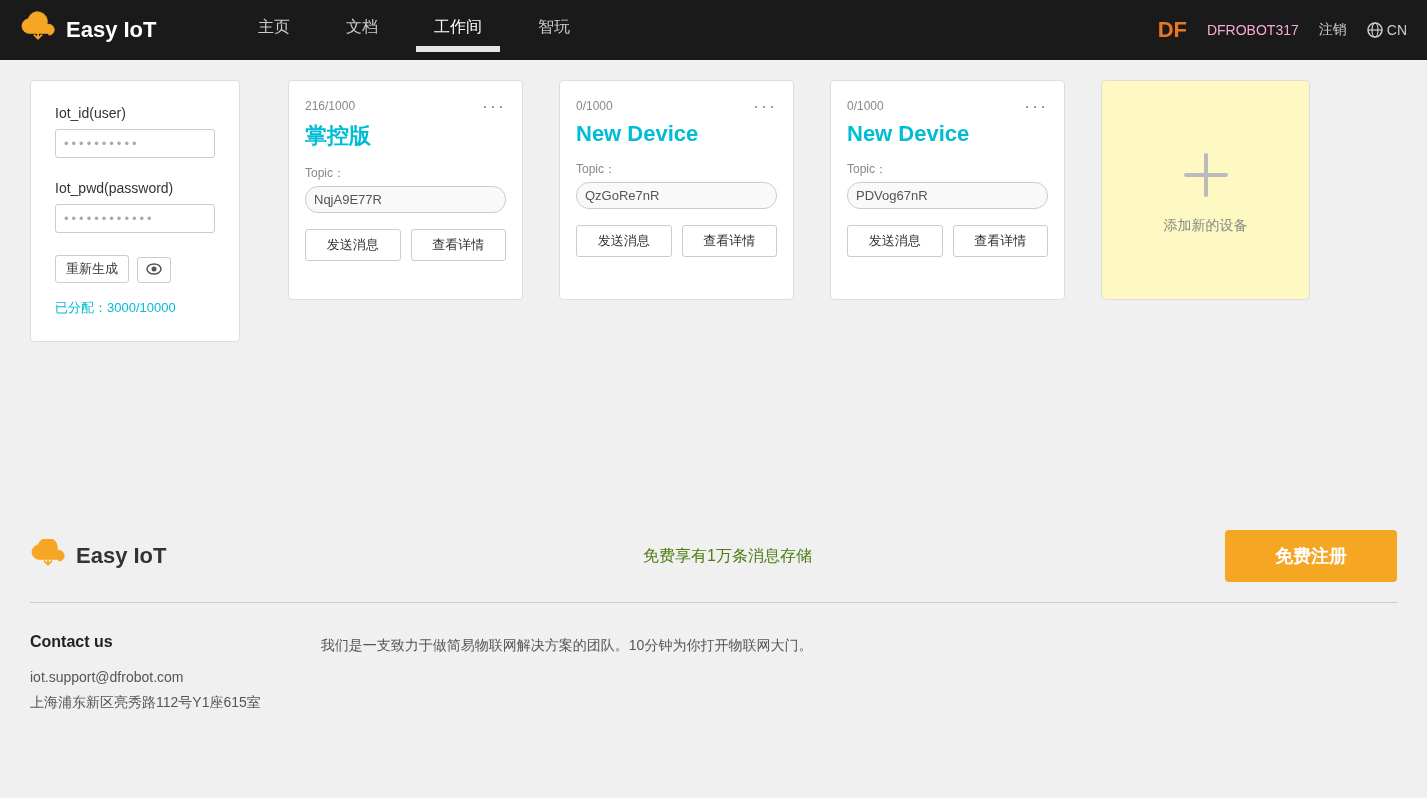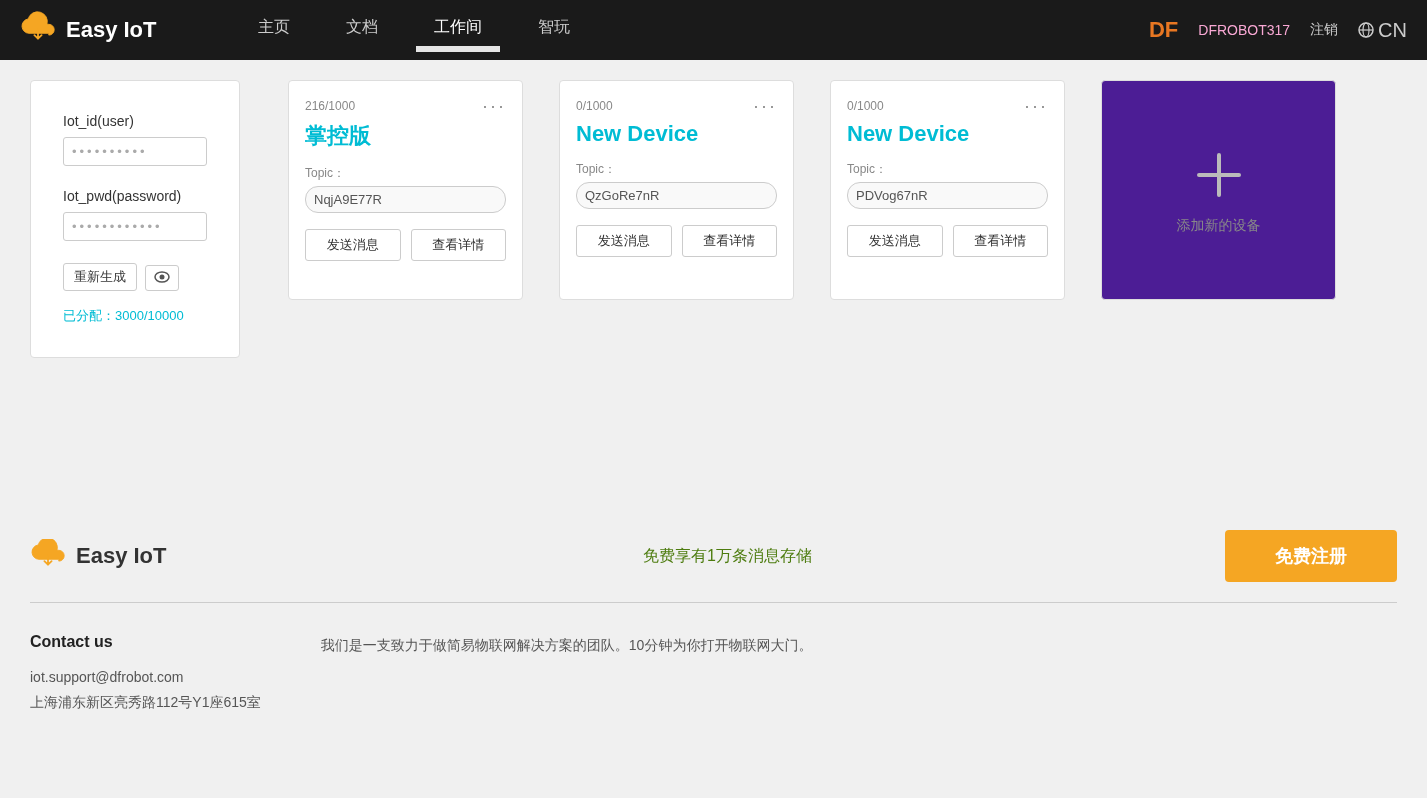--- a/index.html
+++ b/index.html
@@ -56,21 +56,21 @@
     .nav-logout {
       color: #ccc;
       font-size: 14px;
       cursor: pointer;
     }
     .nav-lang {
       display: flex;
       align-items: center;
       gap: 4px;
       color: #ccc;
-      font-size: 20px;
+      font-size: 14px;
       cursor: pointer;
     }
     .df-badge {
       color: #e87722;
       font-size: 22px;
       font-weight: bold;
     }
 
     
     .main-content {
@@ -80,21 +80,21 @@
       display: flex;
       gap: 20px;
       align-items: flex-start;
     }
 
     
     .sidebar {
       background: #fff;
       border: 1px solid #ddd;
       border-radius: 4px;
-      padding: 32px;
+      padding: 24px;
       width: 210px;
       min-width: 210px;
     }
     .sidebar-label {
       font-size: 14px;
       color: #333;
       margin-bottom: 8px;
       font-weight: 500;
     }
     .sidebar-input {
@@ -210,24 +210,24 @@
       border: 1px solid #ccc;
       background: #fff;
       border-radius: 3px;
       cursor: pointer;
       color: #333;
       text-align: center;
     }
 
     
     .add-card {
-      background: #4c1d95;
+      background: #fef9c3;
       border: 1px solid #ddd;
       border-radius: 4px;
-      width: 235px;
+      width: 209px;
       min-height: 220px;
       display: flex;
       flex-direction: column;
       align-items: center;
       justify-content: center;
       cursor: pointer;
       gap: 12px;
     }
     .add-plus {
       width: 60px;

